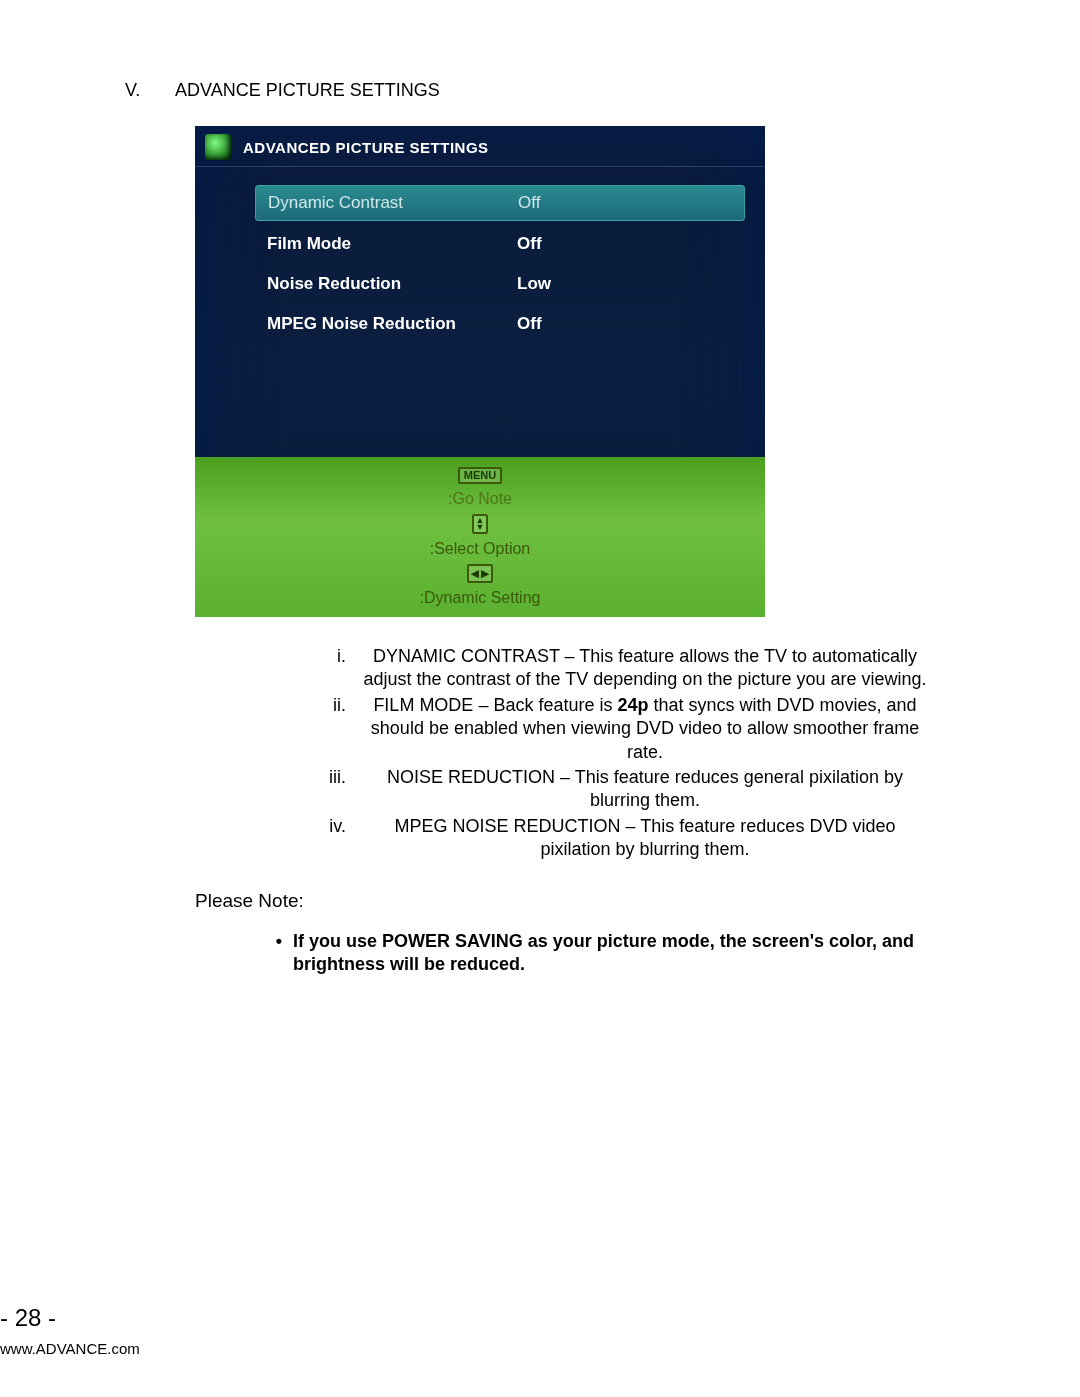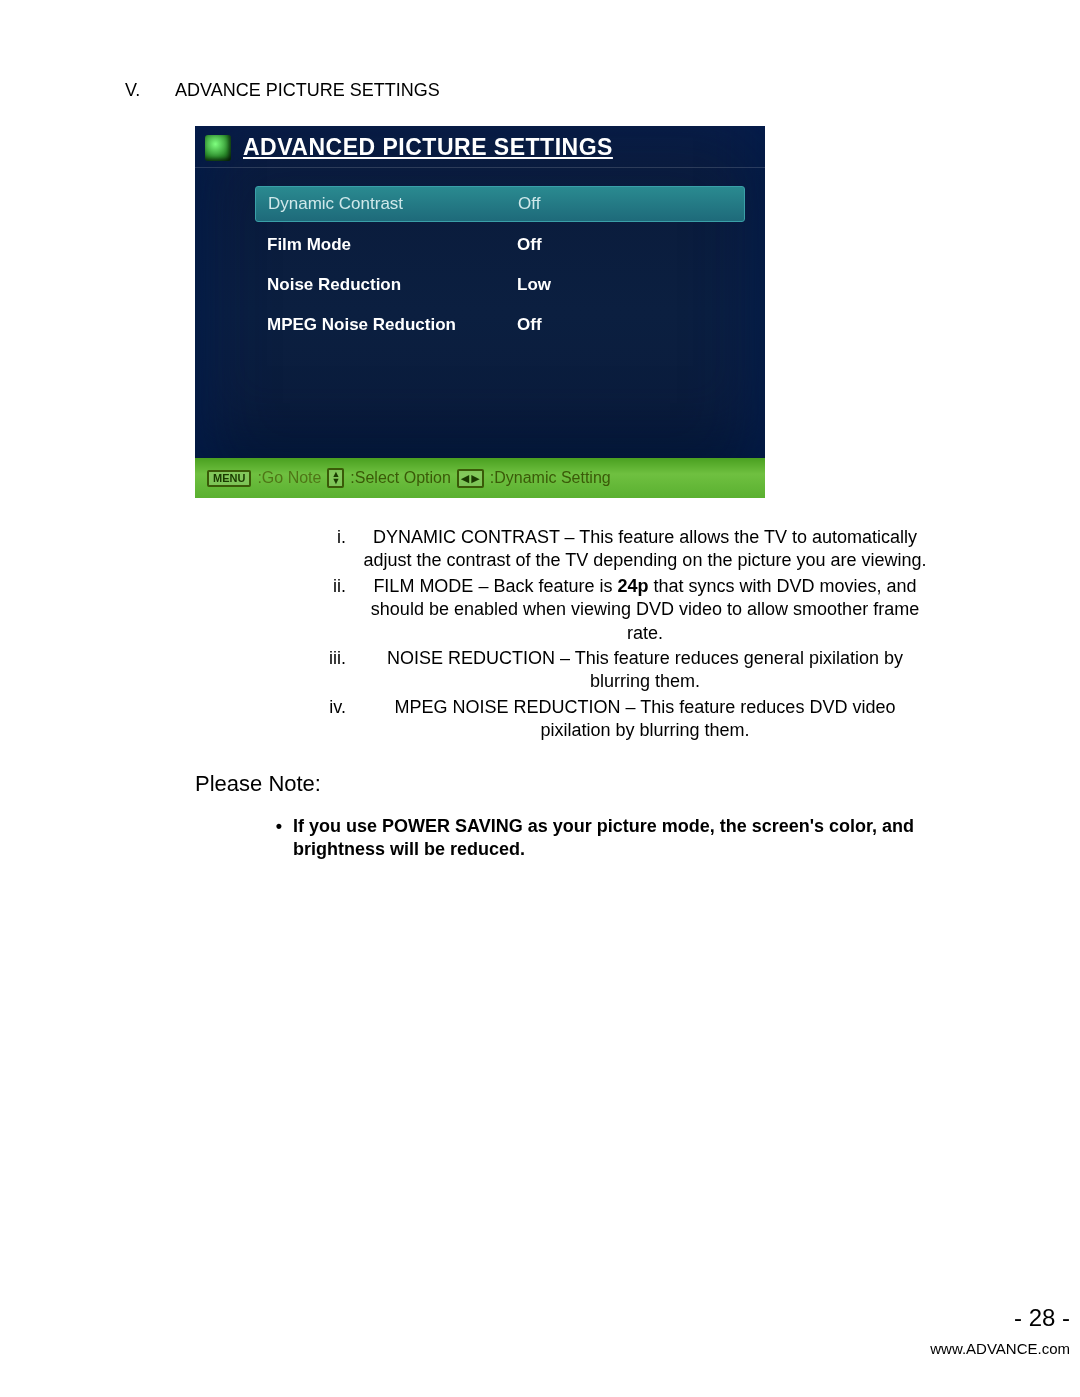--- a/index.html
+++ b/index.html
@@ -34,24 +34,23 @@
     border-bottom: 1px solid rgba(255,255,255,.15);
   }
   .osd-logo {
     width: 26px; height: 26px;
     background: radial-gradient(circle at 40% 35%, #7fff7f 0%, #2a8a2a 60%, #0a3a0a 100%);
     border-radius: 3px;
     margin-right: 12px;
     box-shadow: inset -2px -2px 4px rgba(0,0,0,.6);
   }
   .osd-title {
-    font-size: 23px;
+    font-size: 15px;
     font-weight: bold;
     letter-spacing: .5px;
-    text-decoration: underline;
   }
   .osd-body { padding: 18px 20px 110px 60px; }
   .osd-row {
     display: flex;
     align-items: center;
     padding: 7px 12px;
     margin-bottom: 6px;
     font-weight: bold;
     font-size: 17px;
   }
@@ -66,20 +65,21 @@
   .osd-value { flex: 1; }
   .osd-footer {
     background: linear-gradient(180deg, #4aa020 0%, #6fc040 40%, #5ab030 100%);
     padding: 10px 12px;
     display: flex;
     align-items: center;
     gap: 6px;
     color: #4a6a10;
     font-size: 16px;
     font-weight: normal;
+    flex-direction: column;
   }
   .key-box {
     border: 2px solid #3a5a08;
     background: rgba(255,255,255,.15);
     color: #1a3a00;
     padding: 1px 4px;
     font-size: 11px;
     font-weight: bold;
     border-radius: 2px;
     display: inline-flex;
@@ -112,32 +112,32 @@
 
   .definitions {
     margin: 28px 0 0 195px;
     width: 610px;
     font-size: 18px;
     line-height: 1.3;
   }
   .def-row { display: flex; margin-bottom: 2px; }
   .def-num { flex: 0 0 40px; text-align: right; padding-right: 14px; }
   .def-body { flex: 1; text-align: center; }
-  .please-note { margin: 28px 0 0 70px; font-size: 22px; }
+  .please-note { margin: 28px 0 0 70px; font-size: 19px; }
   .bullet-block { margin: 18px 0 0 140px; width: 660px; font-size: 18px; line-height: 1.3; }
   .bullet-row { display: flex; }
   .bullet-dot { flex: 0 0 28px; text-align: center; font-weight: bold; }
   .bullet-text { flex: 1; font-weight: bold; }
 
   .footer {
     position: absolute;
     bottom: 40px;
-    left: 6px;
+    left: 0;
     width: 1064px;
-    text-align: right;
+    text-align: left;
     font-size: 15px;
   }
   .page-num { font-size: 24px; margin-bottom: 8px; }
   .footer-line { font-size: 15px; }
 </style>
 </head>
 <body>
 
 <div class="page">
   <div class="section-heading">

